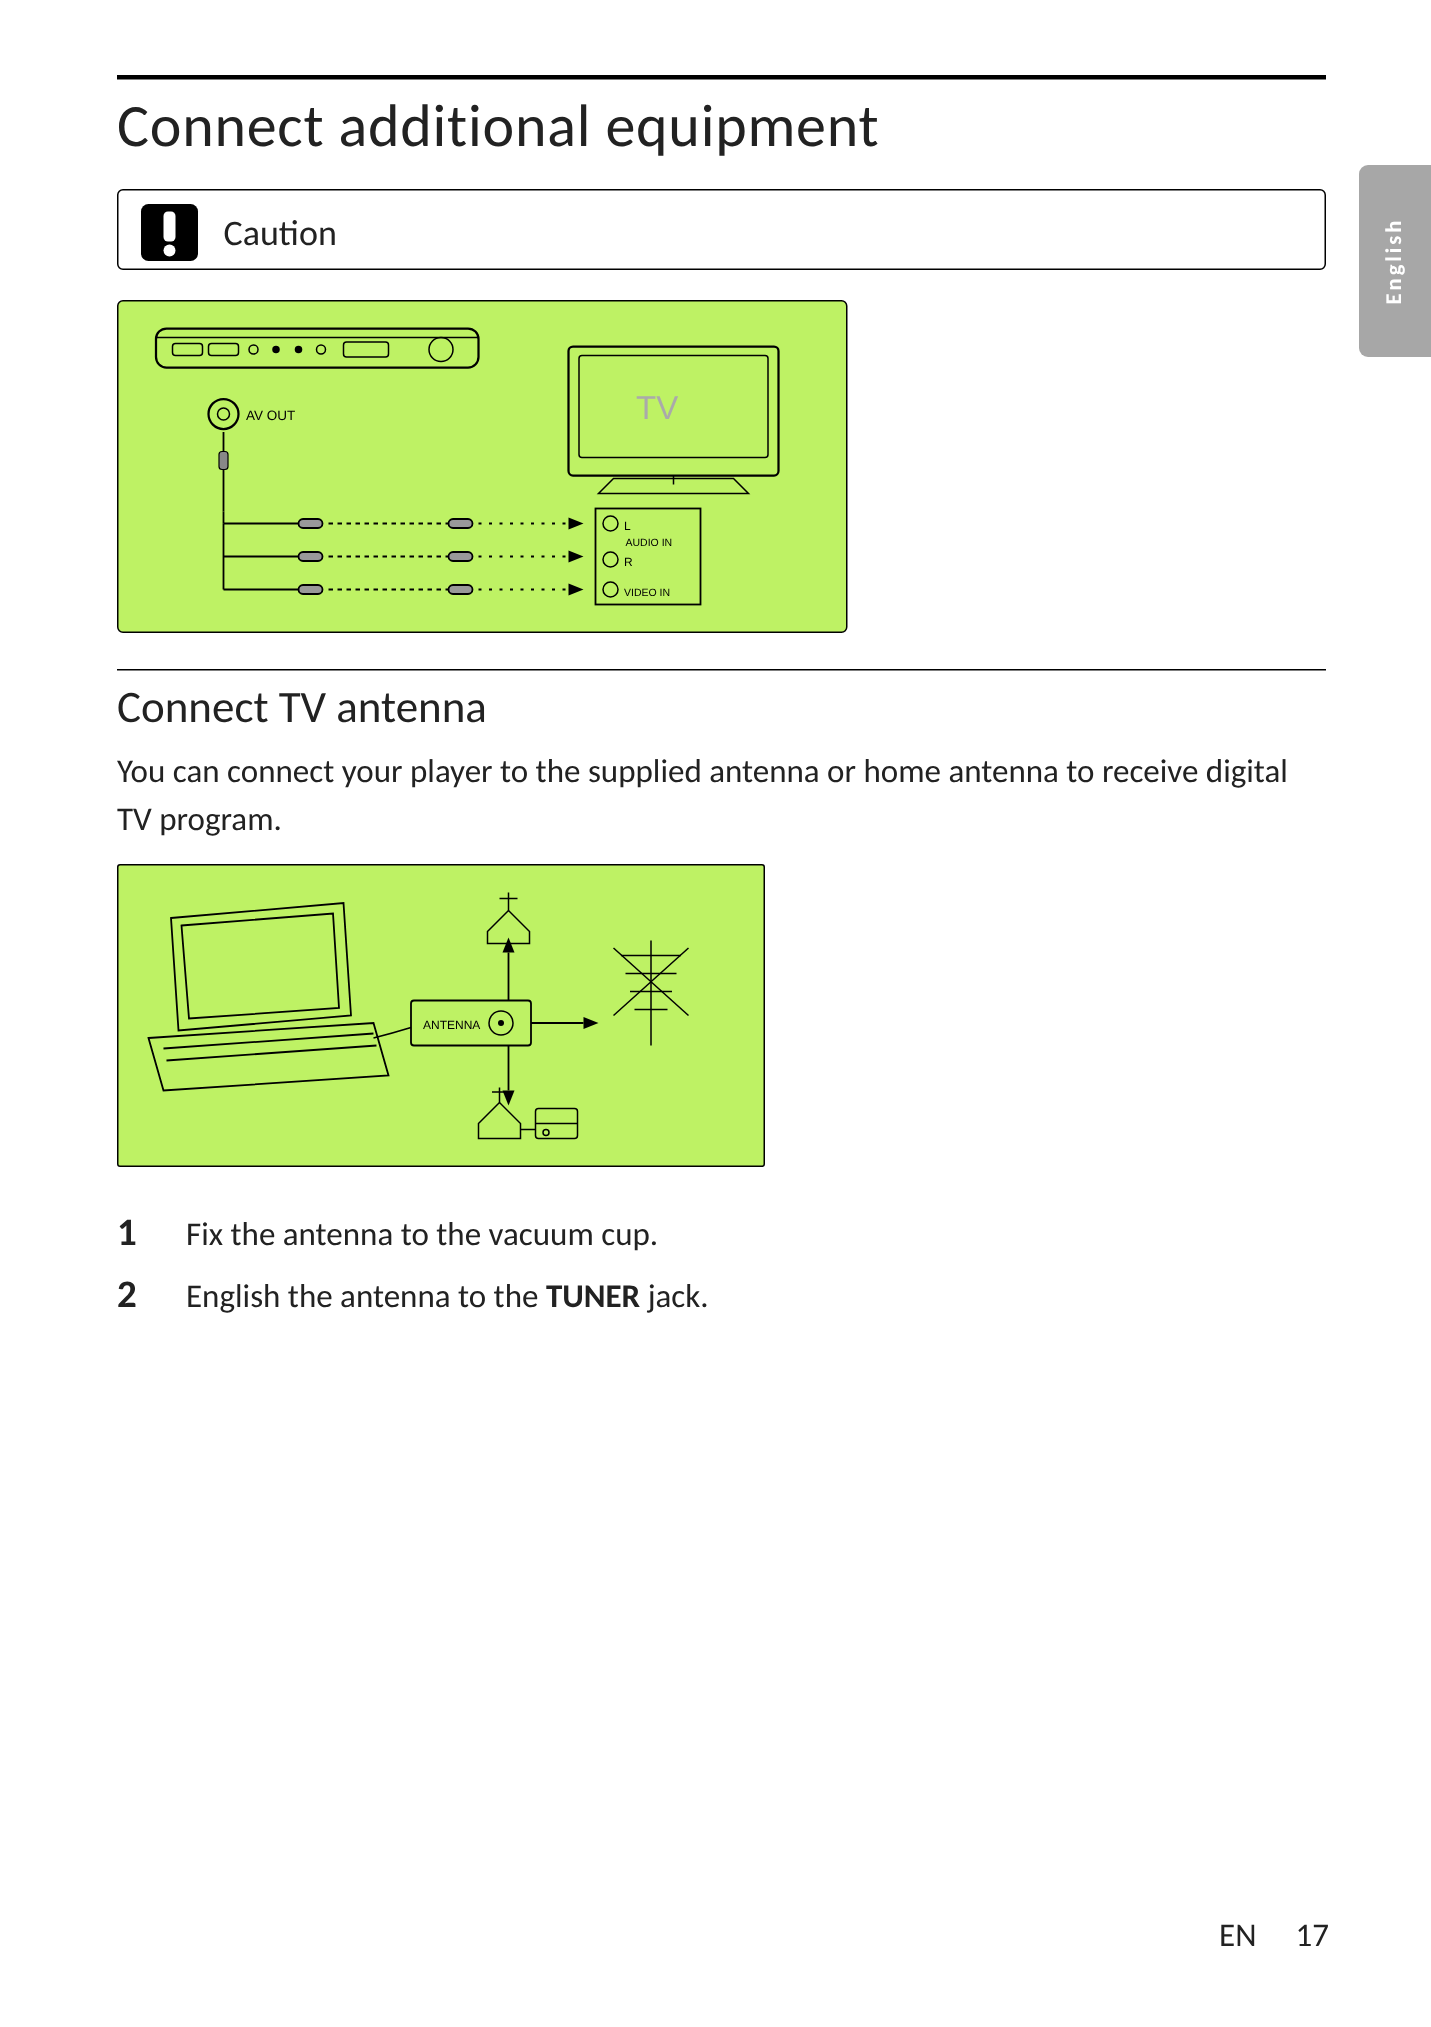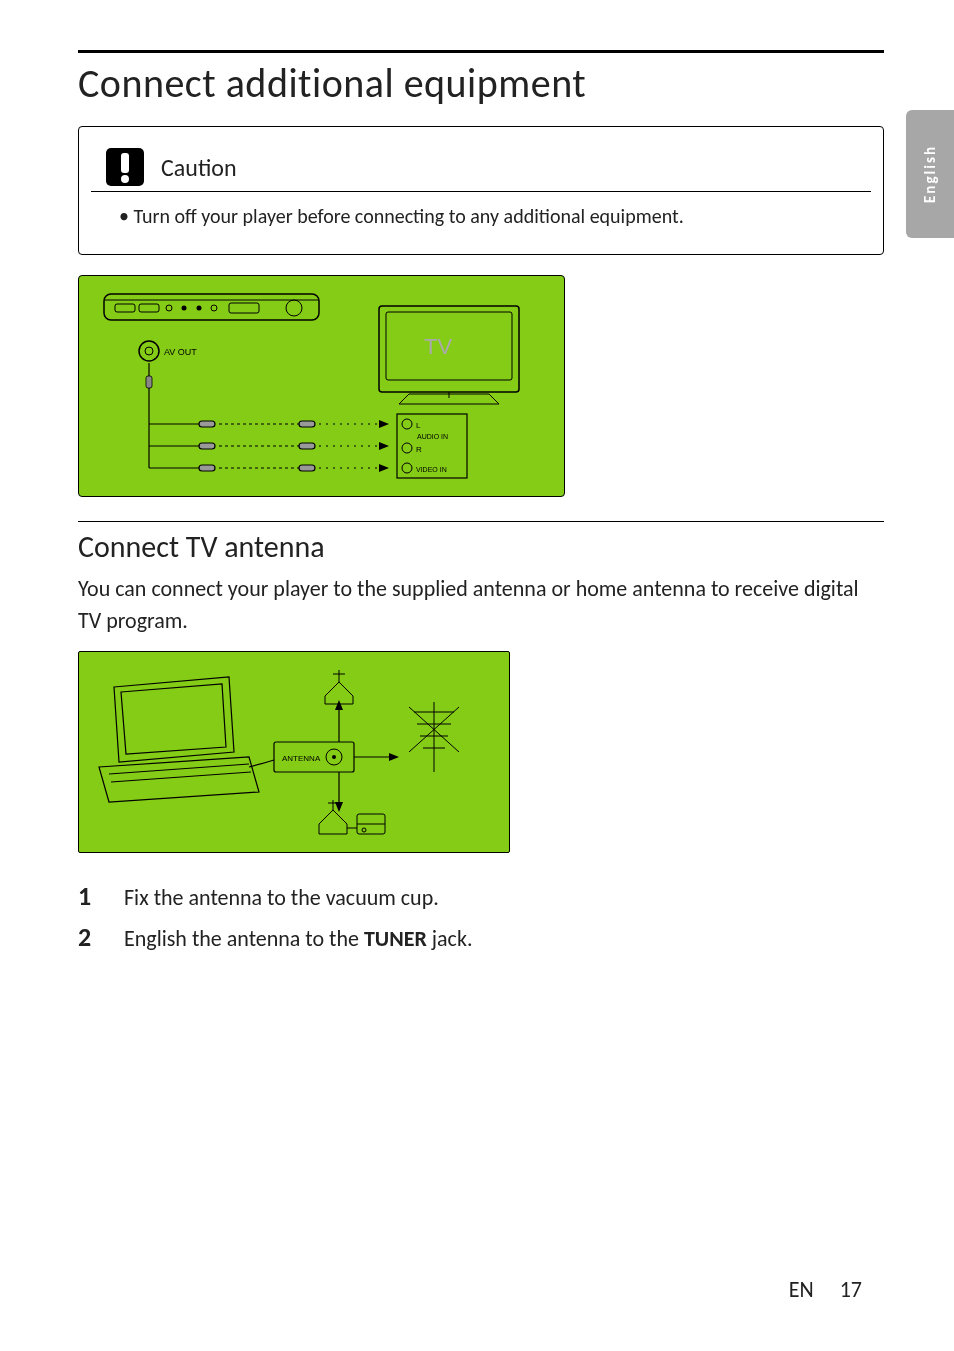--- a/index.html
+++ b/index.html
@@ -53,21 +53,21 @@
     font-size: 30px;
     font-weight: 400;
     margin: 6px 0 8px 0;
     border-top: 1.5px solid #000;
     padding-top: 4px;
   }
   .caution-box {
     border: 1.5px solid #000;
     border-radius: 4px;
     margin: 18px 0 20px 0;
-    padding: 12px;
+    padding: 0;
   }
   .caution-head {
     display: flex;
     align-items: center;
     padding: 8px 14px 4px 14px;
   }
   .caution-icon {
     width: 40px;
     height: 40px;
     flex: none;
@@ -100,21 +100,21 @@
     list-style: disc;
     padding-left: 4px;
   }
   .diagram {
     border: 1.5px solid #000;
     border-radius: 4px;
     margin: 14px 0 24px 0;
     display: flex;
     align-items: center;
     justify-content: center;
-    background: #84cc16;
+    background: #bef264;
   }
   .diagram.d1 { width: 485px; height: 220px; }
   .diagram.d2 { width: 430px; height: 200px; border-radius: 2px; }
   .diagram svg { display: block; }
   .section-rule {
     border-top: 1.5px solid #000;
     margin: 18px 0 0 0;
   }
   ol.steps {
     counter-reset: step;
@@ -133,21 +133,21 @@
   ol.steps li::before {
     content: counter(step);
     font-size: 26px;
     font-weight: 700;
     width: 46px;
     flex: none;
   }
   .footer {
     position: absolute;
     bottom: 48px;
-    right: 92px;
+    right: 68px;
     font-size: 22px;
     display: flex;
     align-items: center;
     gap: 26px;
   }
   .footer .lang { font-weight: 400; }
   .footer .num { font-size: 22px; }
   .bold { font-weight: 700; }
 </style>
 </head>
@@ -164,23 +164,20 @@
 
 
   <div class="caution-box">
     <div class="caution-head">
       <svg class="caution-icon" viewBox="0 0 40 40">
         <rect x="1" y="1" width="38" height="38" rx="5" fill="#000"></rect>
         <rect x="16" y="6" width="8" height="20" rx="3" fill="#fff"></rect>
         <circle cx="20" cy="32" r="4" fill="#fff"></circle>
       </svg>
       <div class="caution-title">Caution</div>
-    </div>
-    <div class="caution-body">
-      <span class="bullet">Turn off your player before connecting to any additional equipment.</span>
     </div>
   </div>
 
 
   <div class="diagram d1">
     <svg viewBox="0 0 485 220" width="485" height="220">
 
       <rect x="25" y="18" width="215" height="26" rx="7" fill="none" stroke="#000" stroke-width="1.5"></rect>
       <line x1="25" y1="24" x2="240" y2="24" stroke="#000" stroke-width="1"></line>
 

